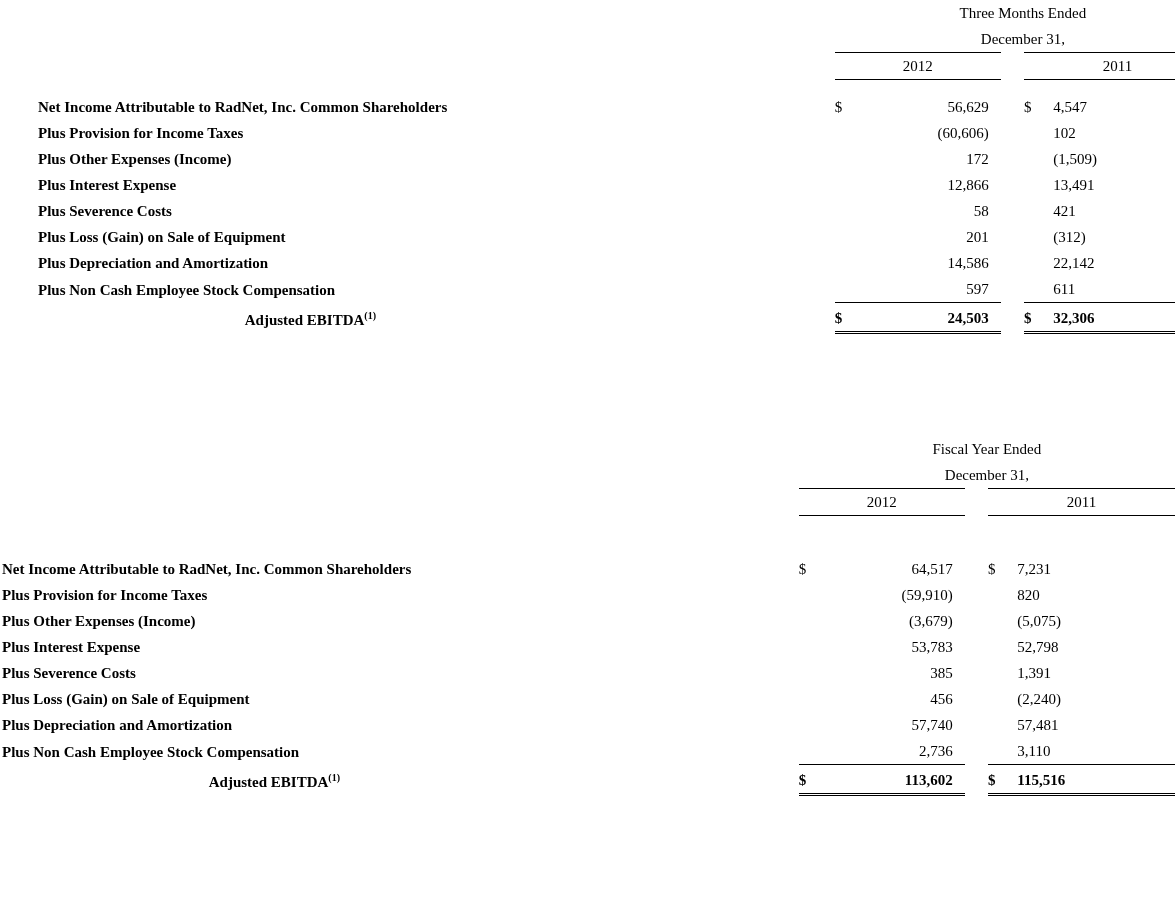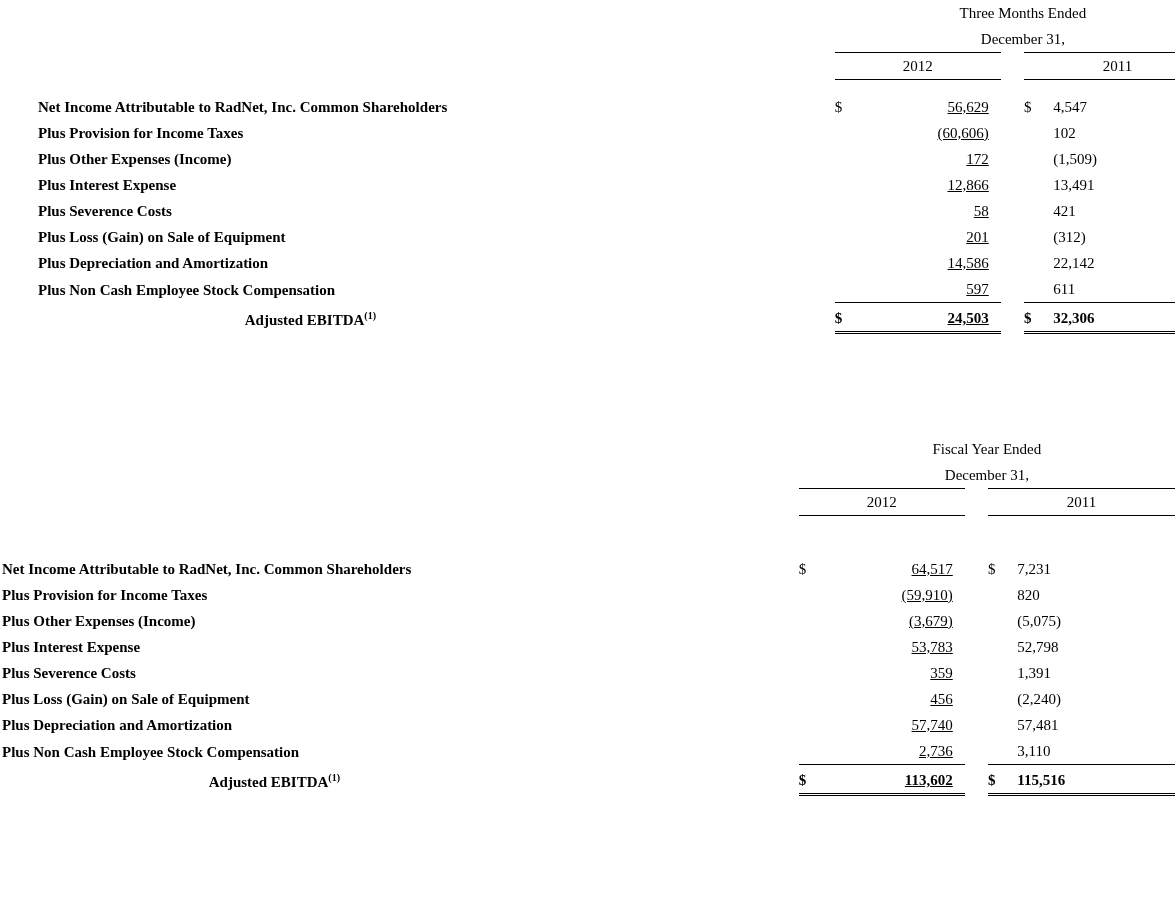--- a/index.html
+++ b/index.html
@@ -37,21 +37,21 @@
   table.fin td {
     padding: 0;
     vertical-align: bottom;
     font-size: 15px;
     line-height: 26px;
     white-space: nowrap;
   }
   
   .c-label   { width: 760px; }
   .c-cur1    { width: 28px;  text-align: left; }
-  .c-val1    { width: 130px; text-align: right; padding-right: 12px !important; text-decoration: underline; }
+  .c-val1    { width: 130px; text-align: right; padding-right: 12px !important; }
   .c-gap     { width: 22px; }
   .c-cur2    { width: 28px;  text-align: left; }
   .c-val2    { width: 150px; text-align: left; padding-right: 15px !important; }
 
   .hdr-title {
     text-align: center;
     font-size: 15px;
     line-height: 25px;
   }
   .yr-cell {
@@ -250,21 +250,21 @@
           <td class="row-label">Plus Interest Expense</td>
           <td class="c-cur1"></td>
           <td class="c-val1">53,783</td>
           <td class="c-gap"></td>
           <td class="c-cur2"></td>
           <td class="c-val2">52,798</td>
         </tr>
         <tr>
           <td class="row-label">Plus Severence Costs</td>
           <td class="c-cur1"></td>
-          <td class="c-val1">359</td>
+          <td class="c-val1">385</td>
           <td class="c-gap"></td>
           <td class="c-cur2"></td>
           <td class="c-val2">1,391</td>
         </tr>
         <tr>
           <td class="row-label">Plus Loss (Gain) on Sale of Equipment</td>
           <td class="c-cur1"></td>
           <td class="c-val1">456</td>
           <td class="c-gap"></td>
           <td class="c-cur2"></td>

